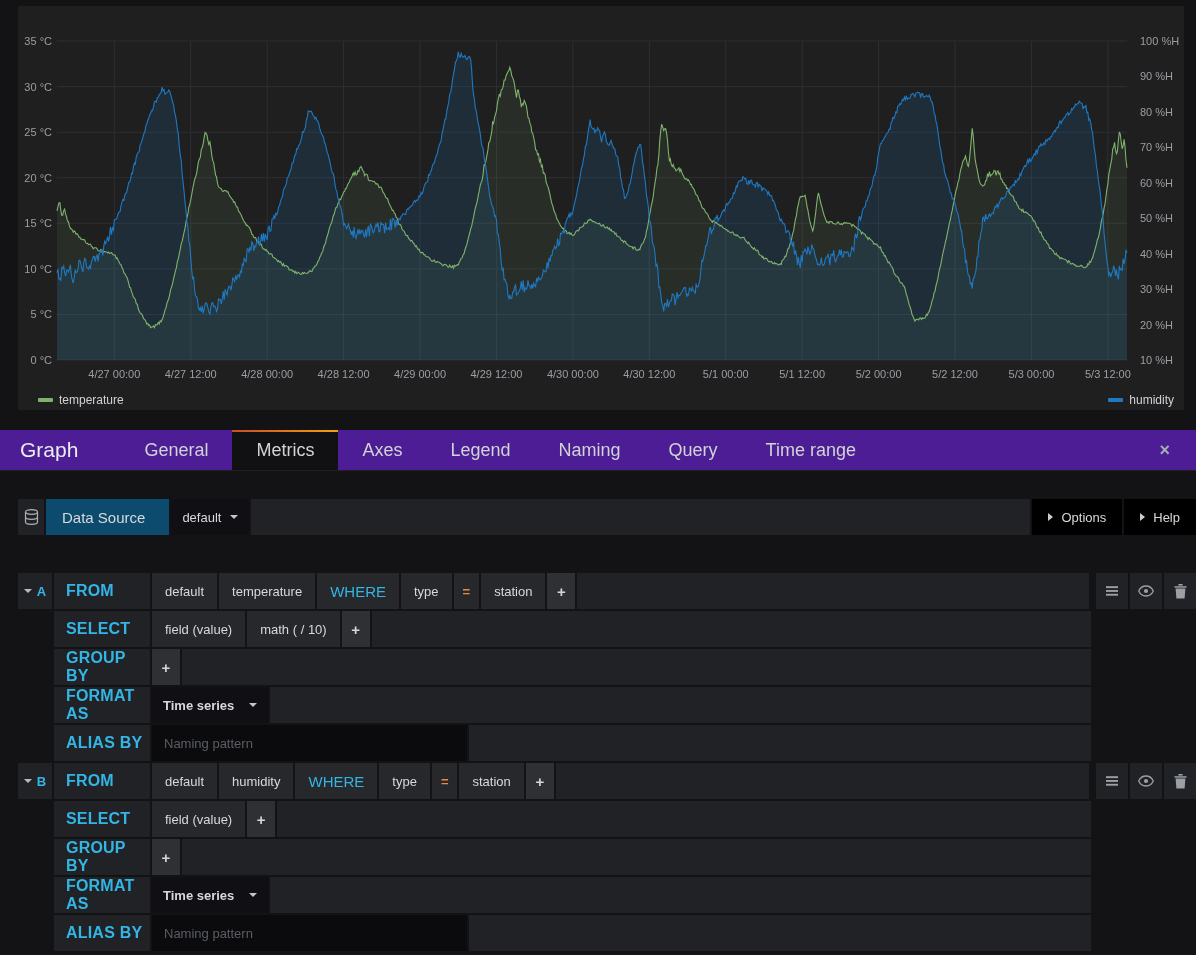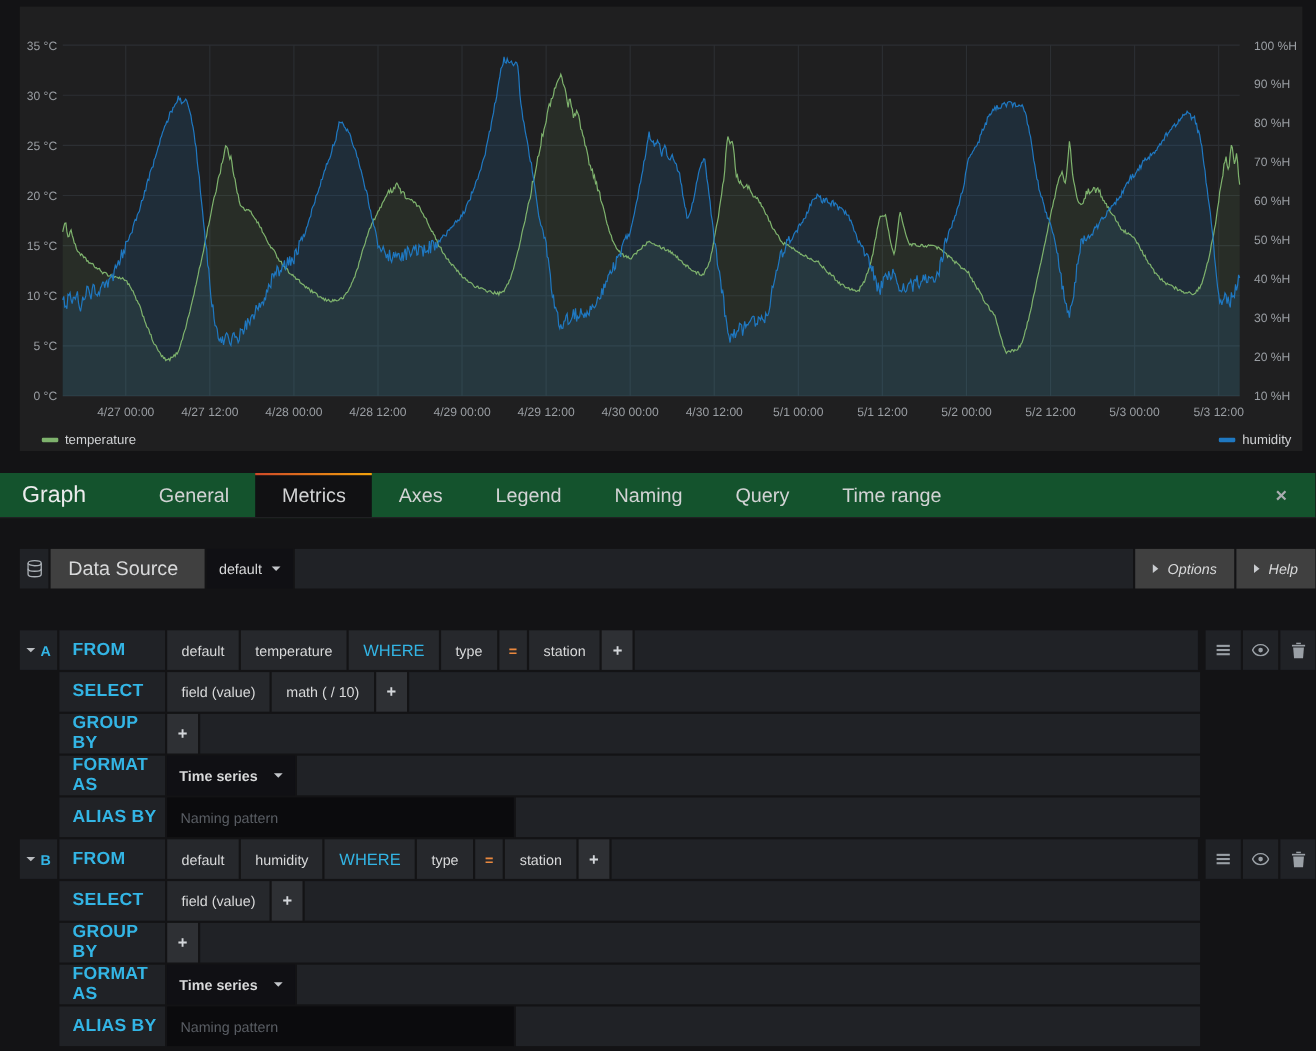--- a/index.html
+++ b/index.html
@@ -7,38 +7,38 @@
 
   
   .panel { position:absolute; left:18px; top:6px; width:1166px; height:404px; background:#1f1f20; }
   .panel-title { position:absolute; top:7px; left:0; width:100%; text-align:center; font-size:13px; font-weight:700; color:#d8d9da; z-index:2; }
   #chart-svg { position:absolute; left:0; top:0; }
   .legend { position:absolute; left:20px; right:10px; bottom:3px; display:flex; justify-content:space-between; align-items:center; font-size:12px; color:#d0d2d4; z-index:2; }
   .legend-item { display:flex; align-items:center; gap:6px; cursor:pointer; }
   .swatch { width:15px; height:4px; border-radius:1px; background:#888; }
 
   
-  .tabbar { position:absolute; left:0; top:430px; width:1196px; height:41px; background:#14532d; border-bottom:1px solid #202023; display:flex; align-items:stretch; }
+  .tabbar { position:absolute; left:0; top:430px; width:1196px; height:41px; background:#4c1d95; border-bottom:1px solid #202023; display:flex; align-items:stretch; }
   .graph-title { display:flex; align-items:center; padding:0 42px 0 20px; font-size:21px; color:#ececed; }
   .tab { display:flex; align-items:center; padding:0 24px; font-size:18px; color:#d2d3d4; position:relative; cursor:pointer; }
   .tab.active { background:#111113; }
   .tab.active::before { content:''; position:absolute; top:0; left:0; right:0; height:2px; background:linear-gradient(90deg,#cf4a28,#f2a20c); }
   .close-btn { margin-left:auto; align-self:center; margin-right:26px; color:#a9acb0; font-size:18px; font-weight:700; cursor:pointer; line-height:1; }
 
   
   .editor { position:absolute; left:18px; top:499px; width:1178px; }
   .dsrow, .qrow { display:flex; height:36px; }
   .dsrow > *, .qrow > * { margin-right:2px; }
   .dsrow > :last-child, .qrow > :last-child { margin-right:0; }
   .icon-cell { width:26px; background:#202226; display:flex; align-items:center; justify-content:center; }
-  .ds-label { background:#404040; color:#d8d9da; font-size:18px; padding:0 24px 0 16px; display:flex; align-items:center; }
+  .ds-label { background:#0c4a6e; color:#d8d9da; font-size:15px; padding:0 24px 0 16px; display:flex; align-items:center; }
   .dropdown { background:#101014; color:#d8d9da; display:flex; align-items:center; gap:9px; padding:0 11px; font-size:13px; cursor:pointer; }
   .caret-down { width:0; height:0; border-left:4px solid transparent; border-right:4px solid transparent; border-top:4px solid #c3c6ca; }
   .ds-fill { flex:1; background:#202226; }
-  .tri-btn { background:#404040; color:#d8d9da; font-size:13px; display:flex; align-items:center; gap:8px; padding:0 16px; cursor:pointer;font-style:italic; }
+  .tri-btn { background:#000000; color:#d8d9da; font-size:13px; display:flex; align-items:center; gap:8px; padding:0 16px; cursor:pointer; }
   .tri { width:0; height:0; border-top:4px solid transparent; border-bottom:4px solid transparent; border-left:5px solid #c9ccd0; }
 
   .qblock-a { margin-top:38px; }
   .qrow { margin-bottom:2px; }
   .lead { width:34px; background:#202226; display:flex; align-items:center; justify-content:center; gap:5px; cursor:pointer; }
   .lead.empty { background:transparent; cursor:default; }
   .chev { width:0; height:0; border-left:4px solid transparent; border-right:4px solid transparent; border-top:4px solid #b9bcc0; }
   .refletter { color:#33b5e5; font-size:13px; font-weight:700; }
   .qlabel { width:96px; background:#202226; color:#33b5e5; font-size:16px; font-weight:700; display:flex; align-items:center; padding-left:12px; letter-spacing:.2px; }
   .qbtn { background:#26282c; color:#d8d9da; font-size:13px; display:flex; align-items:center; padding:0 13px; cursor:pointer; white-space:nowrap; }

